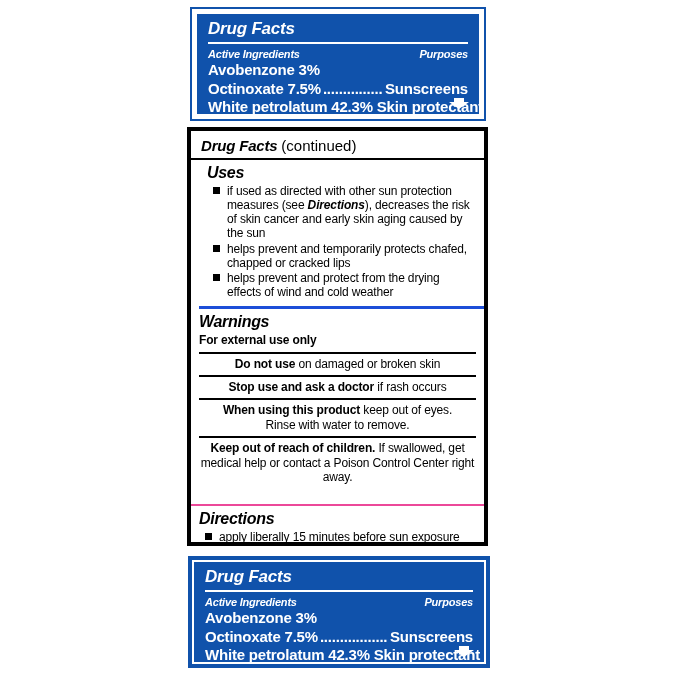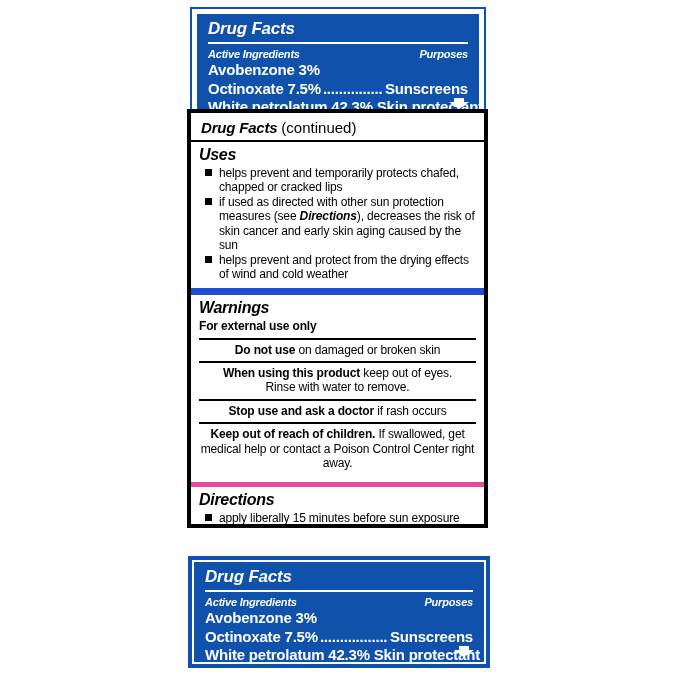--- a/index.html
+++ b/index.html
@@ -30,29 +30,29 @@
   .df-cols{display:flex;justify-content:space-between;font-size:11px;
     font-weight:bold;font-style:italic;letter-spacing:-0.2px;margin-bottom:1px;}
   .ing-row{display:flex;align-items:baseline;font-size:15px;font-weight:bold;
     line-height:1.24;letter-spacing:-0.2px;}
   .ing-name,.ing-purpose{white-space:nowrap;}
   .leader{flex:1 1 0;min-width:0;overflow:hidden;white-space:nowrap;margin:0 2px;}
   .arrow{position:absolute;width:22px;height:11px;}
   .arrow-blue{right:9px;bottom:5px;fill:#fff;}
   
   .panel-mid{
-    position:absolute;left:187px;top:109px;width:301px;height:419px;
+    position:absolute;left:187px;top:127px;width:301px;height:419px;
     box-sizing:border-box;border:4px solid #000;background:#fff;overflow:hidden;
   }
   .mid-header{padding:6px 10px 4px 10px;border-bottom:2px solid #000;font-size:15px;}
   .mid-title{font-weight:bold;font-style:italic;letter-spacing:-0.2px;}
   .mid-cont{margin-left:4px;}
   .sec{padding:2px 8px 6px 8px;font-size:12px;letter-spacing:-0.15px;}
-  .sec-uses{border-bottom:7px solid #1d4ed8;}
-  .sec-warnings{border-bottom:5px solid #ec4899;padding-bottom:8px;}
+  .sec-uses{border-bottom:3px solid #1d4ed8;margin-left:8px;}
+  .sec-warnings{border-bottom:2px solid #ec4899;padding-bottom:16px;}
   .sec-directions{position:relative;}
   .sec-h{font-size:16px;font-weight:bold;font-style:italic;letter-spacing:-0.3px;
     margin:2px 0 2px 0;}
   .bullet{position:relative;padding-left:20px;line-height:1.18;margin-bottom:1px;}
   .sq{position:absolute;left:6px;top:3px;width:7px;height:7px;background:#000;}
   .bi{font-weight:bold;font-style:italic;}
   .b{font-weight:bold;}
   .w-external{font-weight:bold;line-height:1.2;padding-bottom:4px;}
   .w-sub{border-top:2px solid #000;padding:3px 0 4px 0;line-height:1.2;text-align:center;}
 </style>
@@ -90,46 +90,46 @@
 
   <section class="panel-mid">
     <div class="mid-header">
       <span class="mid-title">Drug Facts</span><span class="mid-cont">(continued)</span>
     </div>
 
     <div class="sec sec-uses">
       <div class="sec-h">Uses</div>
       <div class="bullet">
         <span class="sq"></span>
-        <span>helps prevent and temporarily protects chafed, chapped or cracked lips</span>
+        <span>if used as directed with other sun protection measures (see </span><span class="bi">Directions</span><span>), decreases the risk of skin cancer and early skin aging caused by the sun</span>
       </div>
       <div class="bullet">
         <span class="sq"></span>
-        <span>if used as directed with other sun protection measures (see </span><span class="bi">Directions</span><span>), decreases the risk of skin cancer and early skin aging caused by the sun</span>
+        <span>helps prevent and temporarily protects chafed, chapped or cracked lips</span>
       </div>
       <div class="bullet">
         <span class="sq"></span>
         <span>helps prevent and protect from the drying effects of wind and cold weather</span>
       </div>
     </div>
 
     <div class="sec sec-warnings">
       <div class="sec-h">Warnings</div>
       <div class="w-external">For external use only</div>
       <div class="w-sub">
         <span class="b">Do not use</span><span> on damaged or broken skin</span>
       </div>
       <div class="w-sub">
+        <span class="b">Stop use and ask a doctor</span><span> if rash occurs</span>
+      </div>
+      <div class="w-sub">
         <div>
           <span class="b">When using this product</span><span> keep out of eyes.</span>
         </div>
         <div>Rinse with water to remove.</div>
-      </div>
-      <div class="w-sub">
-        <span class="b">Stop use and ask a doctor</span><span> if rash occurs</span>
       </div>
       <div class="w-sub">
         <span class="b">Keep out of reach of children.</span><span>  If swallowed, get medical help or contact a Poison Control Center right away.</span>
       </div>
     </div>
 
     <div class="sec sec-directions">
       <div class="sec-h">Directions</div>
       <div class="bullet">
         <span class="sq"></span>

